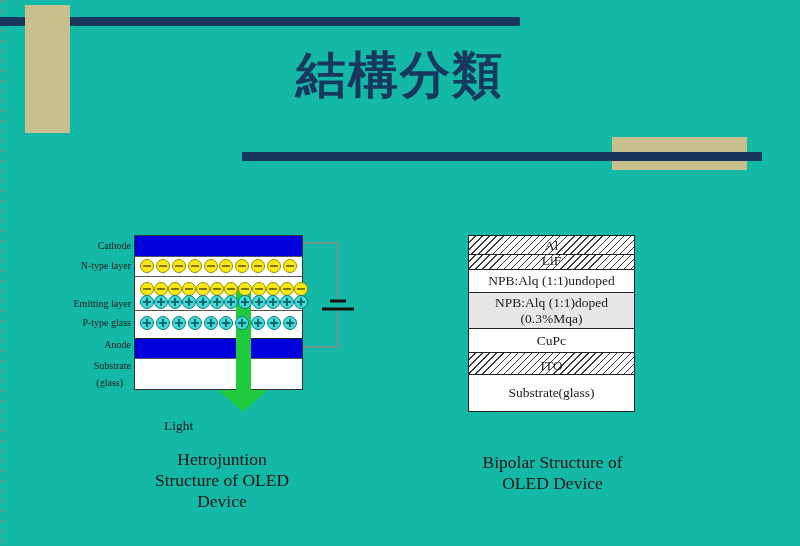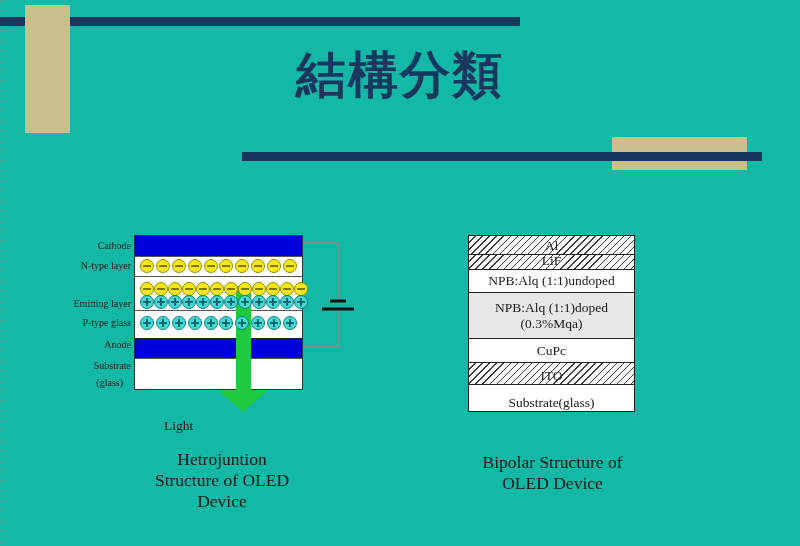--- a/index.html
+++ b/index.html
@@ -69,21 +69,21 @@
   
   .b-stack{position:absolute;left:468px;top:235px;width:167px;height:177px;border:1px solid #222;background:#fff;}
   .b-layer{width:100%;display:flex;flex-direction:column;align-items:center;justify-content:center;
     font-size:13.5px;line-height:16px;text-align:center;}
   .b-layer + .b-layer{border-top:1px solid #222;}
   .b-layer.hatch{background:repeating-linear-gradient(135deg, transparent 0 4px, #3c3c3c 4px 5px), #fff;justify-content:flex-end;}
   .b-layer.gray{background:var(--doped);}
   .bl-1{height:18px;}
   .bl-2{height:15px;}
   .bl-3{height:23px;}
-  .bl-4{height:46px;}
+  .bl-4{height:36px;}
   .bl-5{height:24px;}
   .bl-6{height:22px;}
   .bl-7{height:37px;}
 </style>
 </head>
 <body>
 
 <div class="slide">
 
   <div class="edge-ticks"></div>

